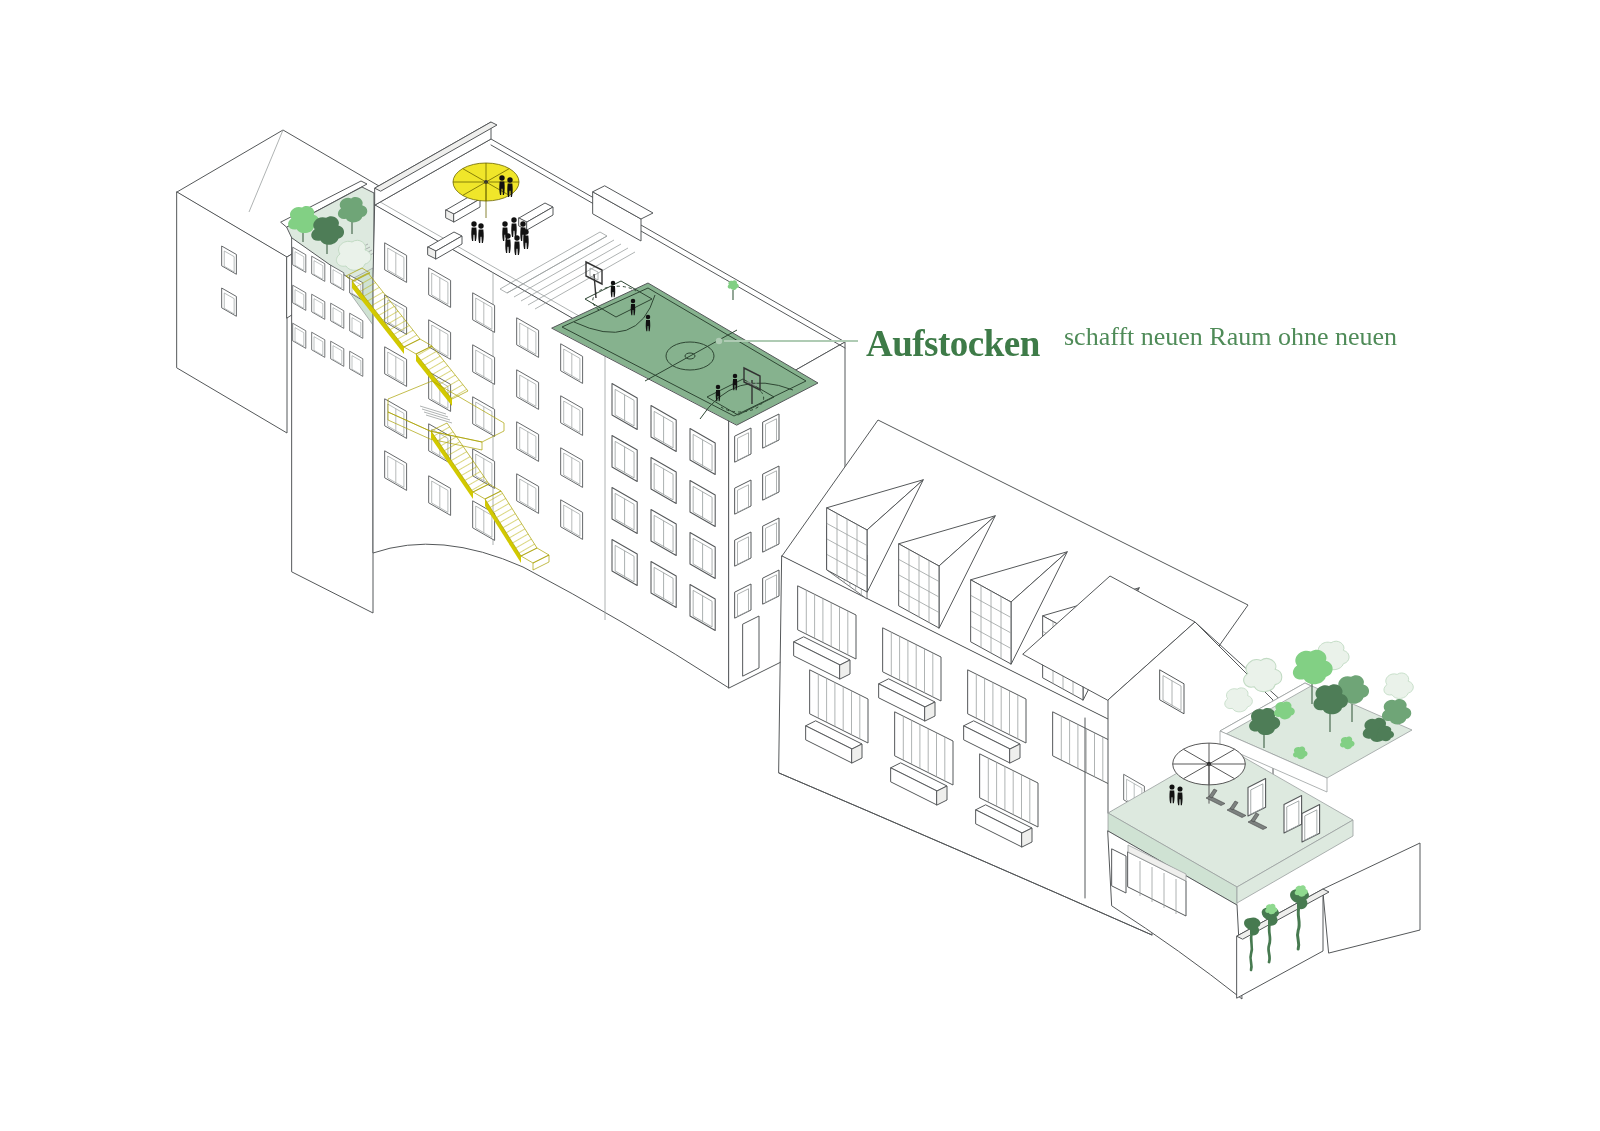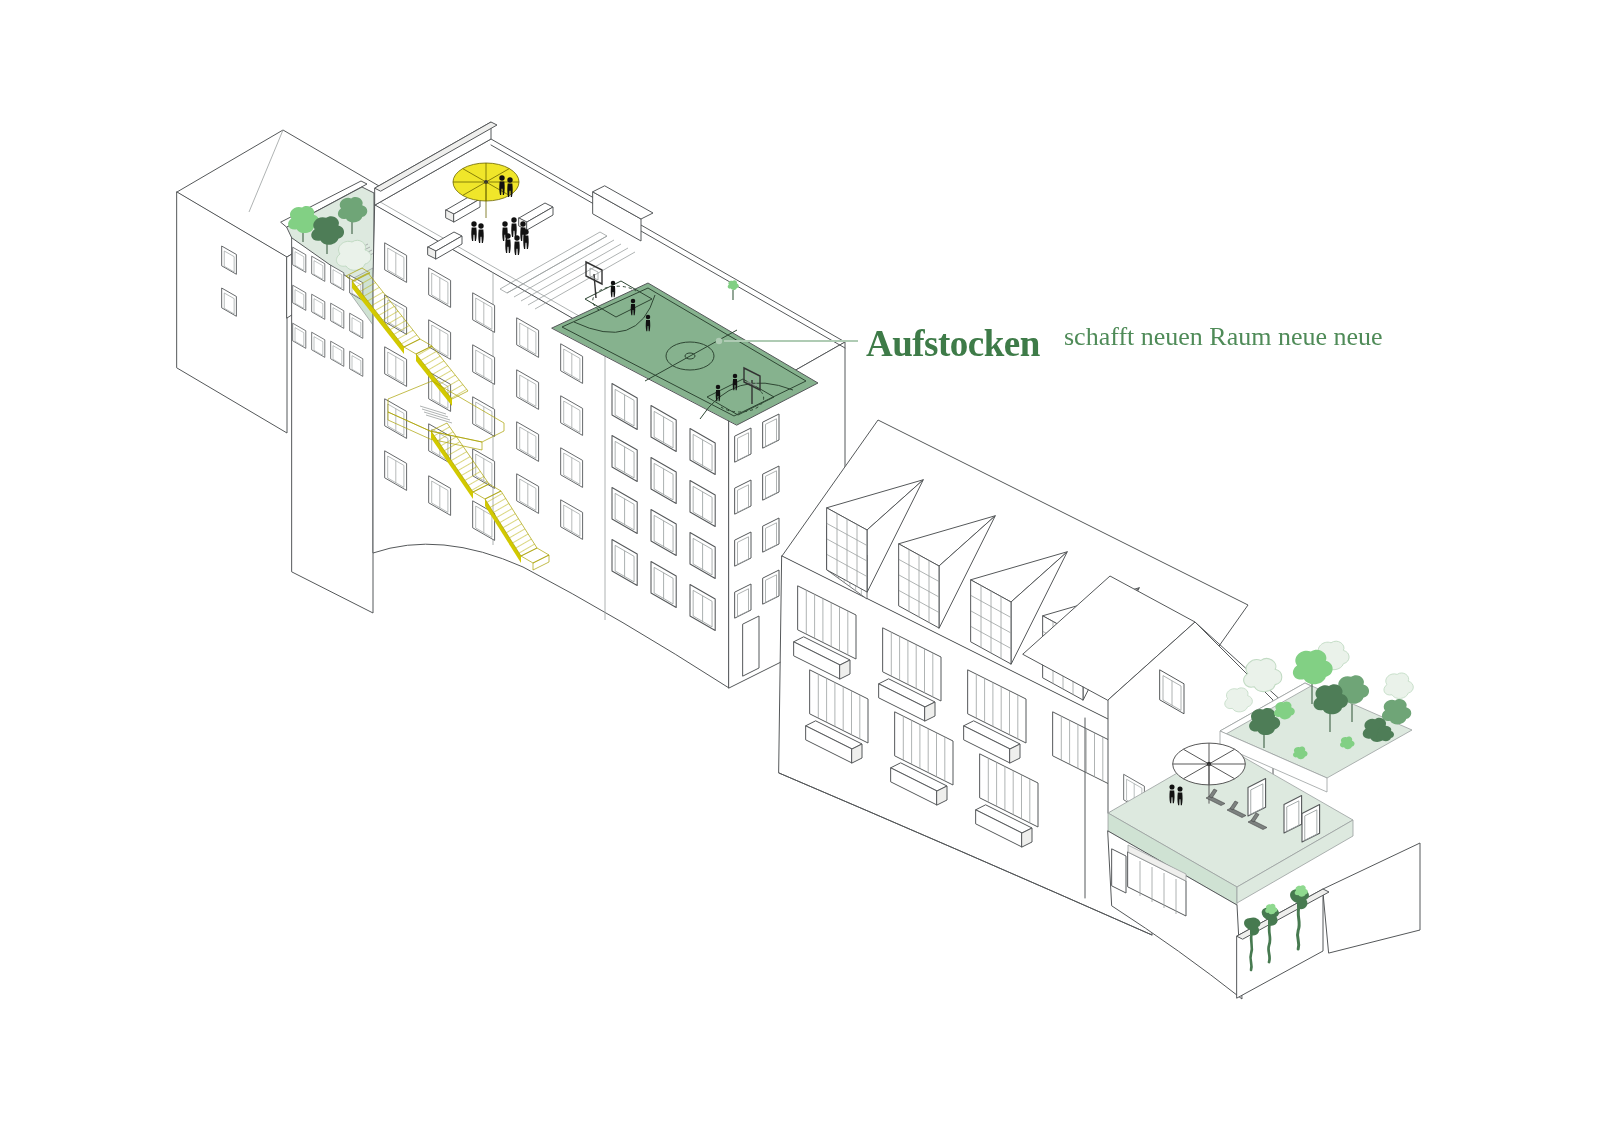--- a/index.html
+++ b/index.html
@@ -455,16 +455,16 @@
       <use href="#vine" transform="translate(1297,903) scale(1.15)"></use>
       <use href="#tree" class="f-vineL" transform="translate(1271,910) scale(0.35)"></use>
       <use href="#tree" class="f-vineL" transform="translate(1301,892) scale(0.38)"></use>
     </g>
   </g>
 </svg>
 
 <div class="annotation">
   <div class="anno-title">Aufstocken</div>
   <div class="anno-sub">
-    <div>schafft neuen Raum neue neue</div>
+    <div>schafft neuen Raum ohne neuen</div>
   </div>
 </div>
 </div>
 
 </body></html>

